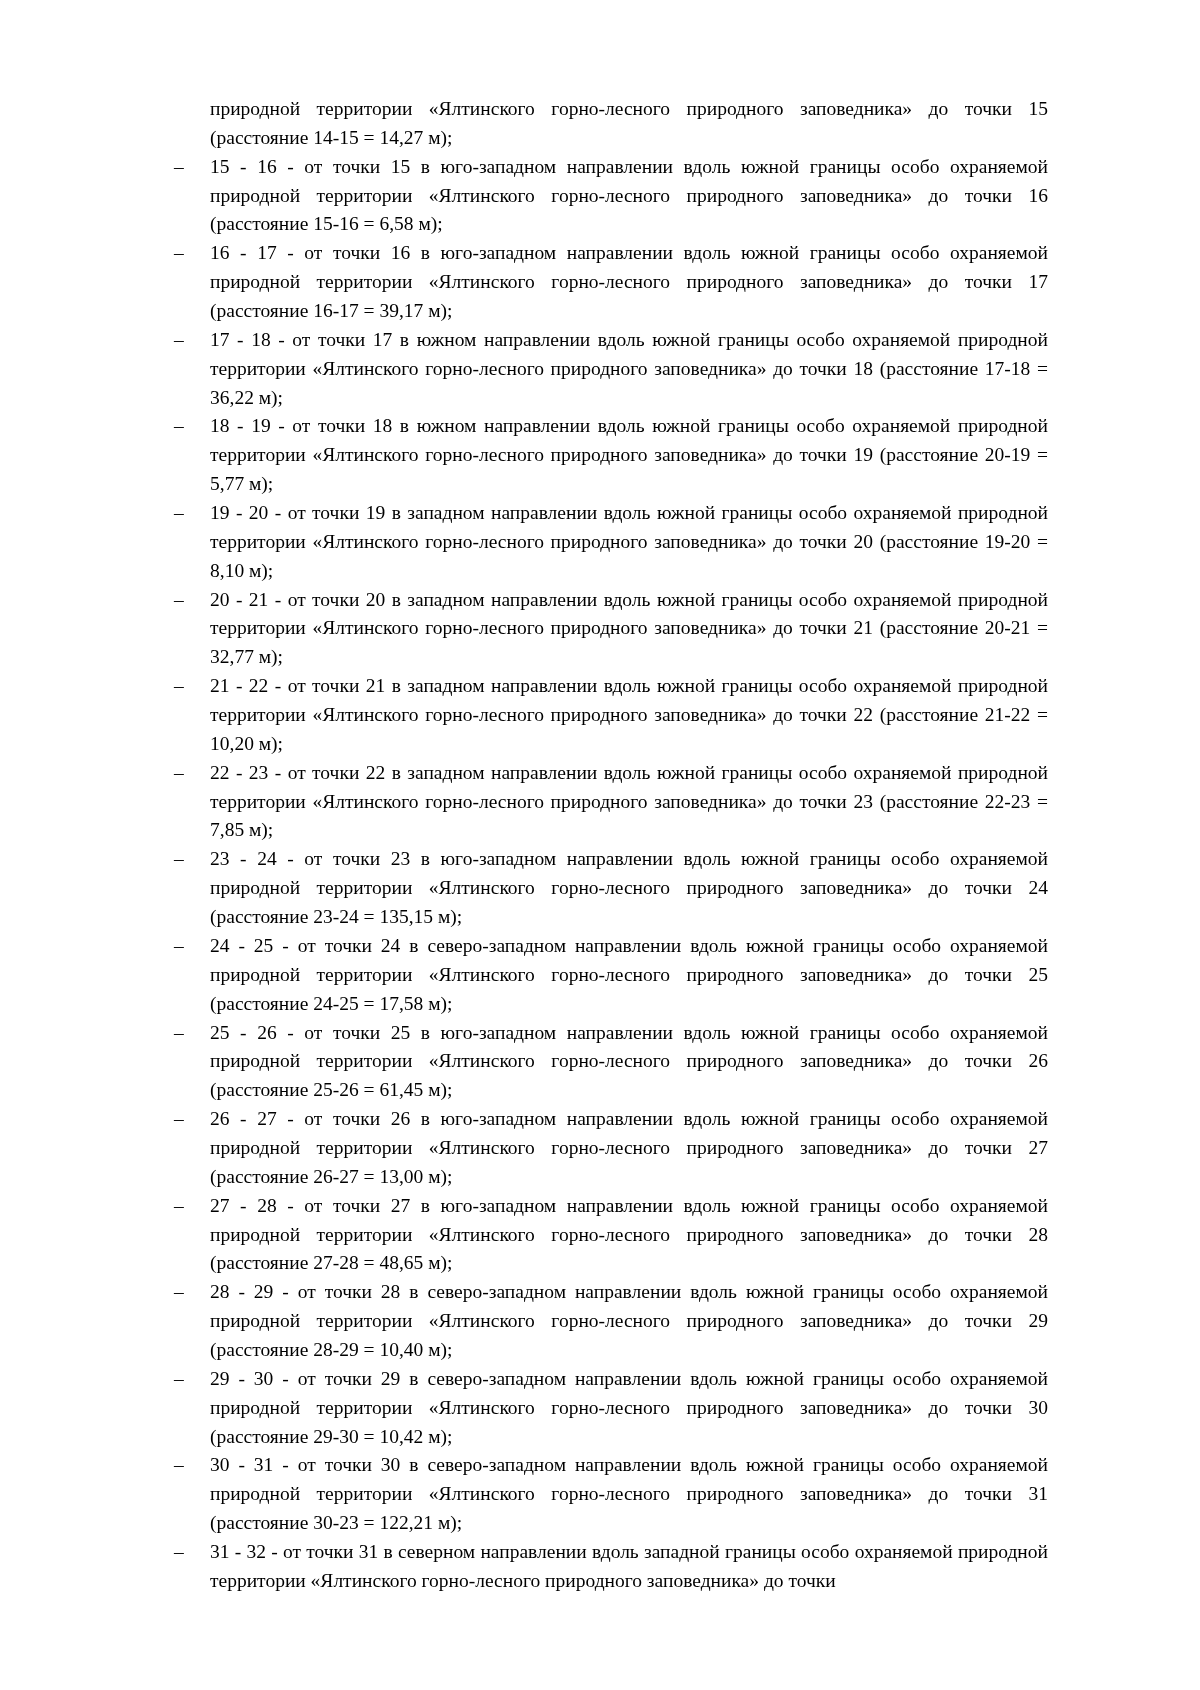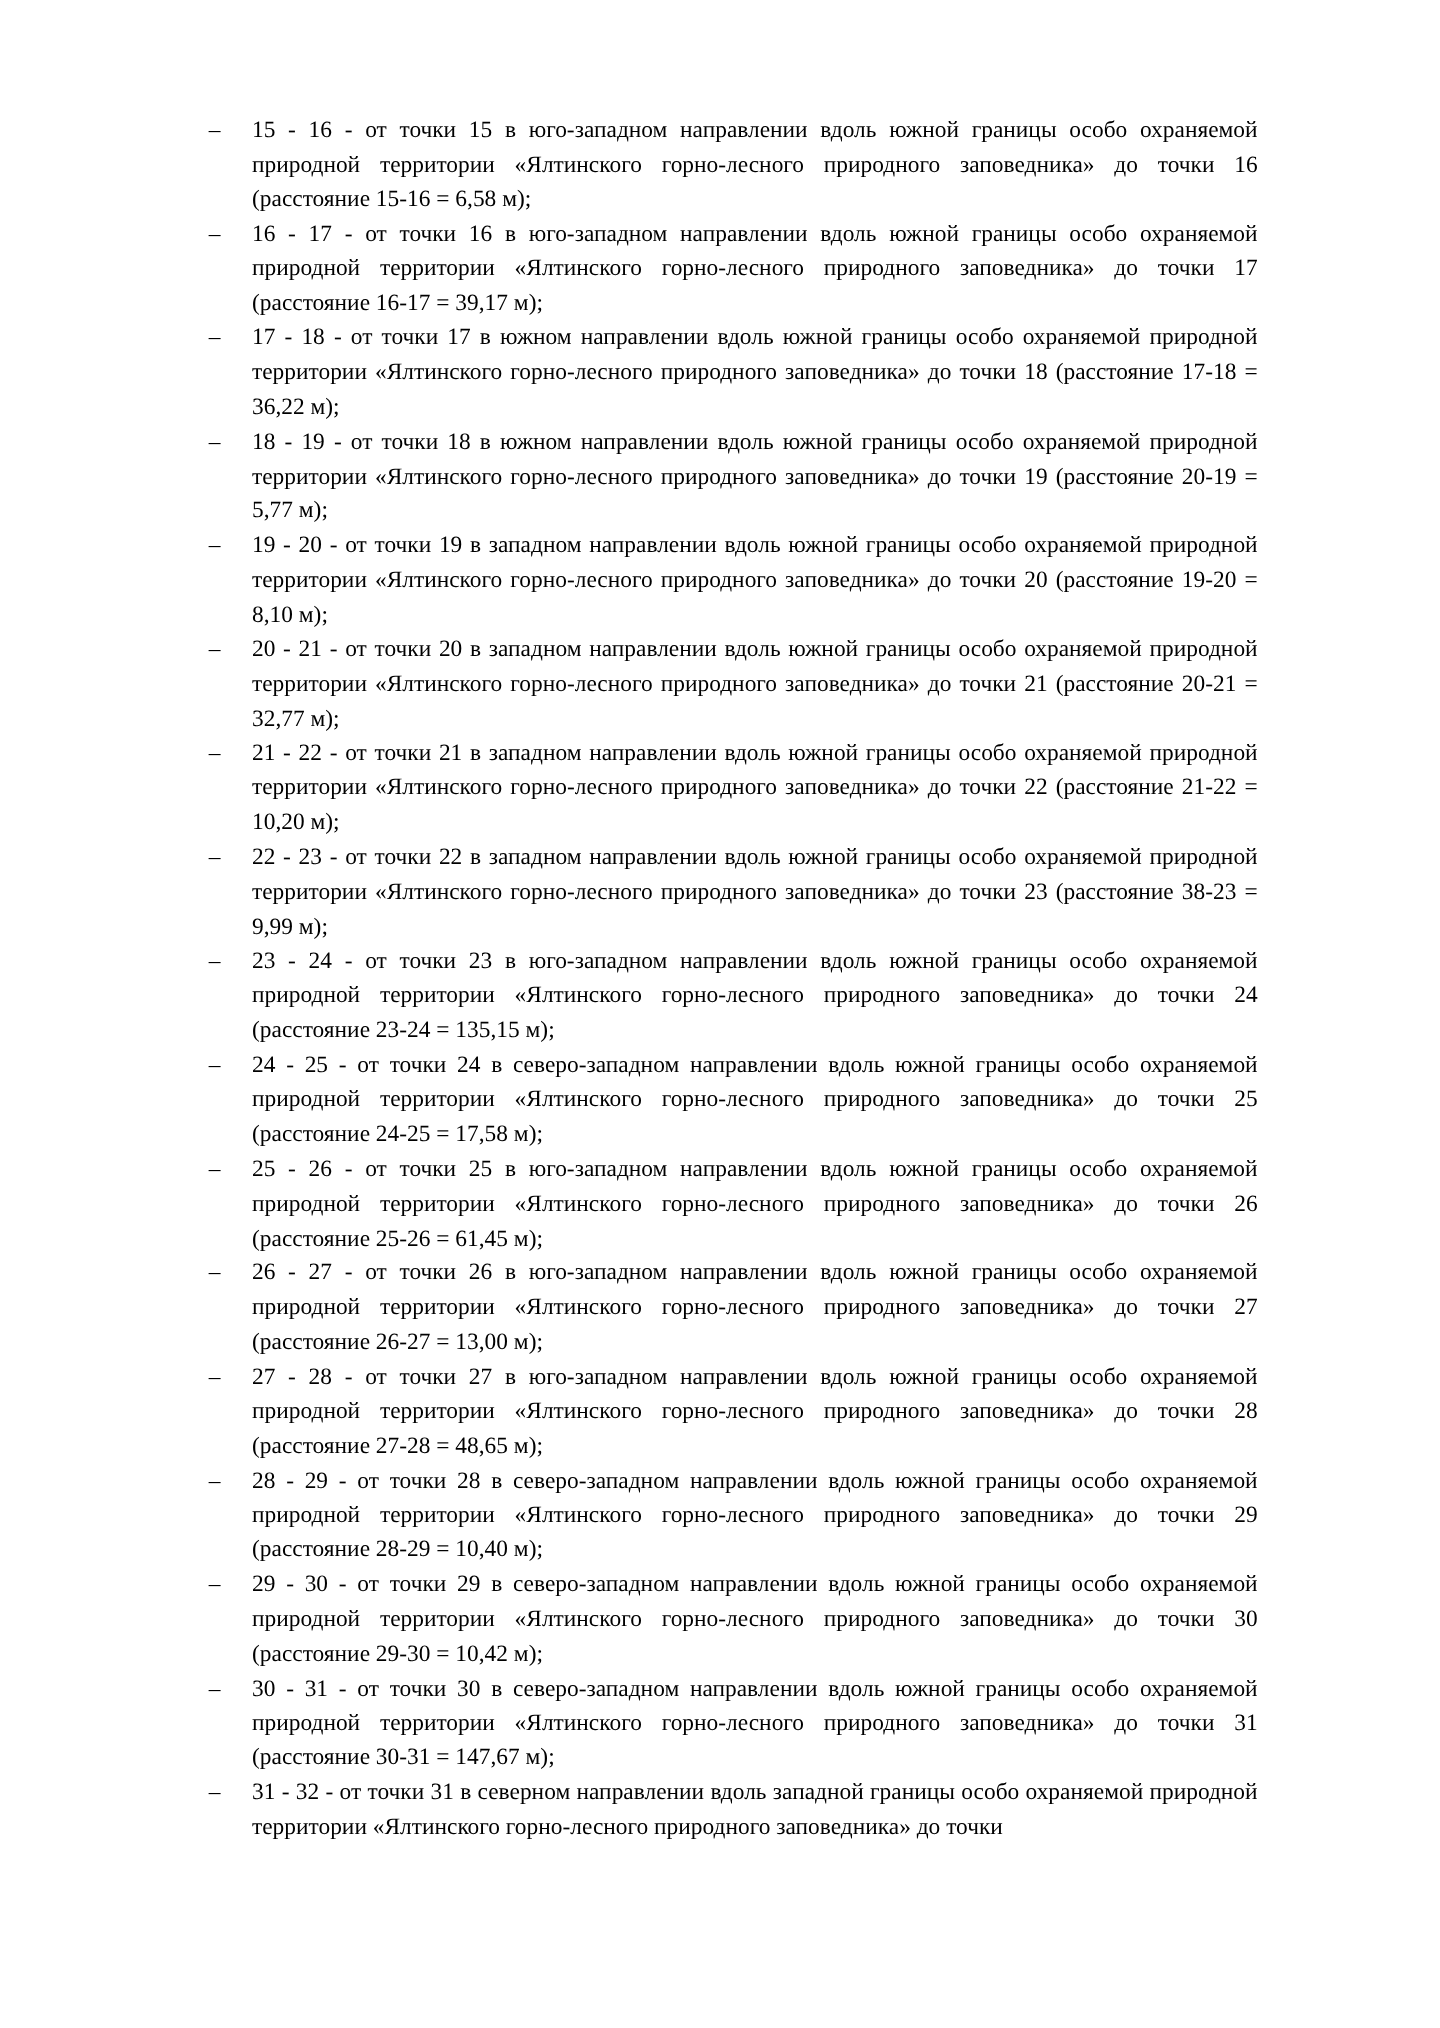--- a/index.html
+++ b/index.html
@@ -56,20 +56,21 @@
   ul.items li .txt {
     display: block;
   }
 </style>
 </head>
 <body>
 
 <div class="page">
   <div class="content">
 
+    <p class="lead-para">природной территории «Ялтинского горно-лесного природного заповедника» до точки 15 (расстояние 14-15 = 14,27 м);</p>
 
     <ul class="items">
       <li>
         <span class="dash">–</span>
         <span class="txt">15 - 16 - от точки 15 в юго-западном направлении вдоль южной границы особо охраняемой природной территории «Ялтинского горно-лесного природного заповедника» до точки 16 (расстояние 15-16 = 6,58 м);</span>
       </li>
       <li>
         <span class="dash">–</span>
         <span class="txt">16 - 17 - от точки 16 в юго-западном направлении вдоль южной границы особо охраняемой природной территории «Ялтинского горно-лесного природного заповедника» до точки 17 (расстояние 16-17 = 39,17 м);</span>
       </li>
@@ -88,21 +89,21 @@
       <li>
         <span class="dash">–</span>
         <span class="txt">20 - 21 - от точки 20 в западном направлении вдоль южной границы особо охраняемой природной территории «Ялтинского горно-лесного природного заповедника» до точки 21 (расстояние 20-21 = 32,77 м);</span>
       </li>
       <li>
         <span class="dash">–</span>
         <span class="txt">21 - 22 - от точки 21 в западном направлении вдоль южной границы особо охраняемой природной территории «Ялтинского горно-лесного природного заповедника» до точки 22 (расстояние 21-22 = 10,20 м);</span>
       </li>
       <li>
         <span class="dash">–</span>
-        <span class="txt">22 - 23 - от точки 22 в западном направлении вдоль южной границы особо охраняемой природной территории «Ялтинского горно-лесного природного заповедника» до точки 23 (расстояние 38-23 = 9,99 м);</span>
+        <span class="txt">22 - 23 - от точки 22 в западном направлении вдоль южной границы особо охраняемой природной территории «Ялтинского горно-лесного природного заповедника» до точки 23 (расстояние 22-23 = 7,85 м);</span>
       </li>
       <li>
         <span class="dash">–</span>
         <span class="txt">23 - 24 - от точки 23 в юго-западном направлении вдоль южной границы особо охраняемой природной территории «Ялтинского горно-лесного природного заповедника» до точки 24 (расстояние 23-24 = 135,15 м);</span>
       </li>
       <li>
         <span class="dash">–</span>
         <span class="txt">24 - 25 - от точки 24 в северо-западном направлении вдоль южной границы особо охраняемой природной территории «Ялтинского горно-лесного природного заповедника» до точки 25 (расстояние 24-25 = 17,58 м);</span>
       </li>
       <li>
@@ -120,21 +121,21 @@
       <li>
         <span class="dash">–</span>
         <span class="txt">28 - 29 - от точки 28 в северо-западном направлении вдоль южной границы особо охраняемой природной территории «Ялтинского горно-лесного природного заповедника» до точки 29 (расстояние 28-29 = 10,40 м);</span>
       </li>
       <li>
         <span class="dash">–</span>
         <span class="txt">29 - 30 - от точки 29 в северо-западном направлении вдоль южной границы особо охраняемой природной территории «Ялтинского горно-лесного природного заповедника» до точки 30 (расстояние 29-30 = 10,42 м);</span>
       </li>
       <li>
         <span class="dash">–</span>
-        <span class="txt">30 - 31 - от точки 30 в северо-западном направлении вдоль южной границы особо охраняемой природной территории «Ялтинского горно-лесного природного заповедника» до точки 31 (расстояние 30-31 = 147,67 м);</span>
+        <span class="txt">30 - 31 - от точки 30 в северо-западном направлении вдоль южной границы особо охраняемой природной территории «Ялтинского горно-лесного природного заповедника» до точки 31 (расстояние 30-23 = 122,21 м);</span>
       </li>
       <li>
         <span class="dash">–</span>
         <span class="txt">31 - 32 - от точки 31 в северном направлении вдоль западной границы особо охраняемой природной территории «Ялтинского горно-лесного природного заповедника» до точки</span>
       </li>
     </ul>
 
   </div>
 </div>
 

